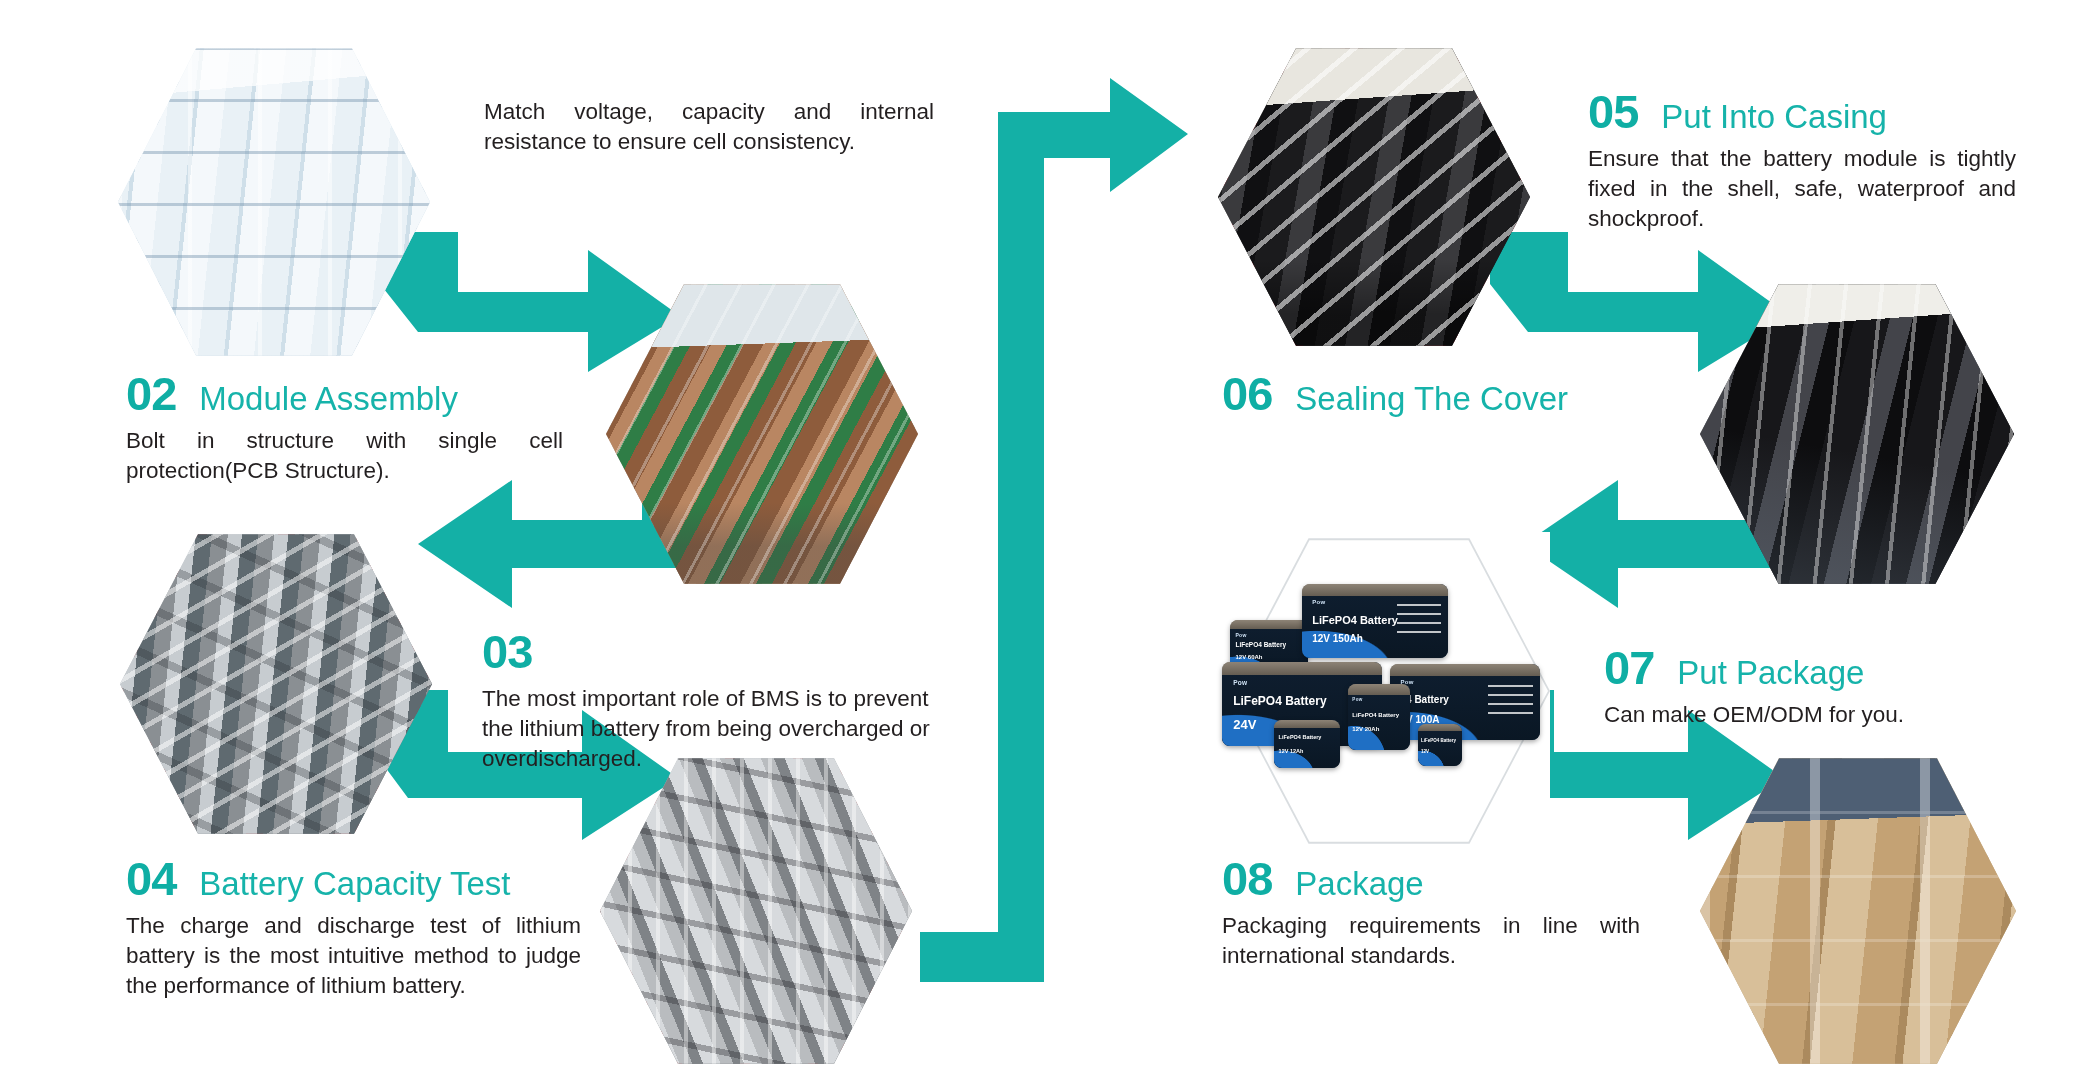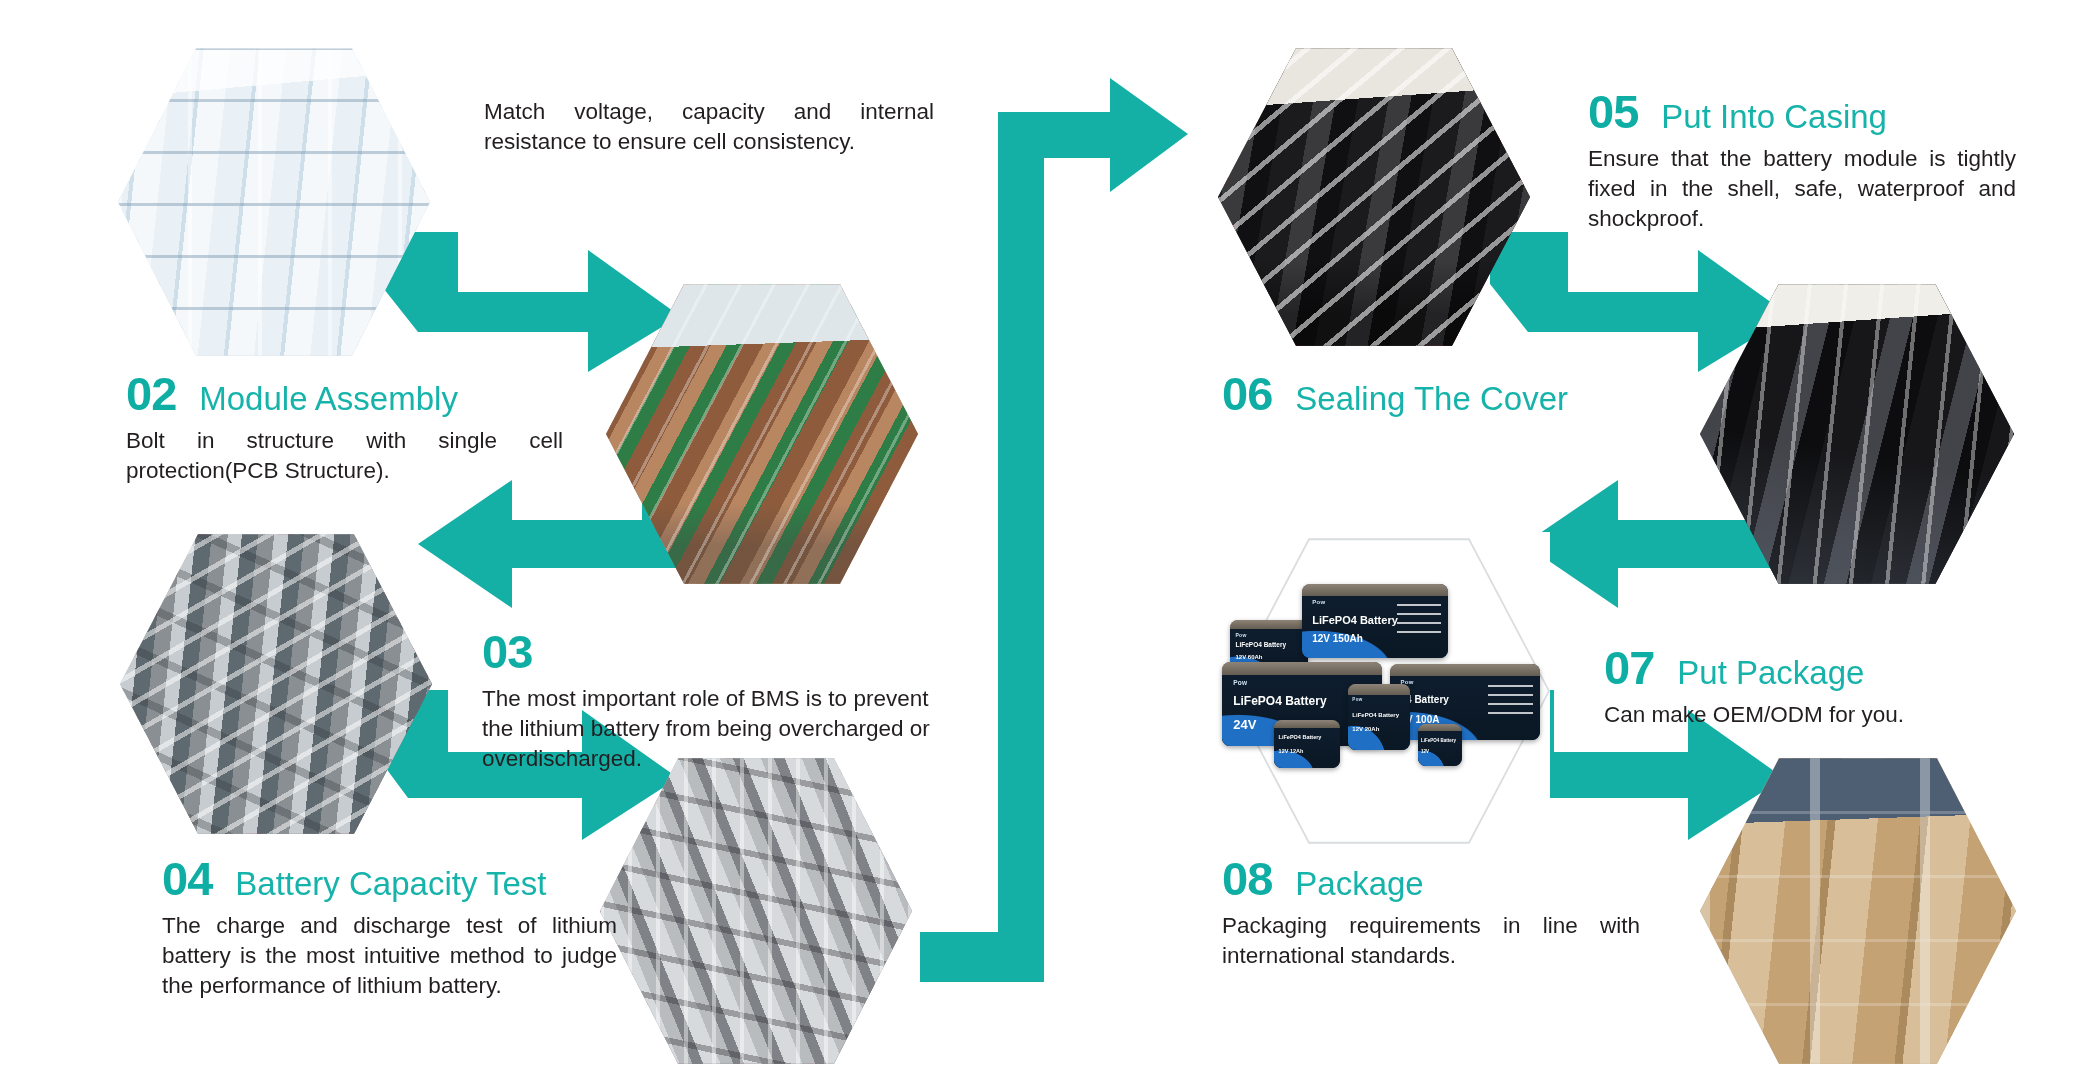--- a/index.html
+++ b/index.html
@@ -345,21 +345,21 @@
     <div class="body">Bolt in structure with single cell protection(PCB Structure).</div>
   </div>
 
   <div class="step" style="left:482px;top:628px;width:460px;">
     <div class="head gap-2">
       <span class="num">03</span>
     </div>
     <div class="body" style="text-align:left;">The most important role of BMS is to prevent the lithium battery from being overcharged or overdischarged.</div>
   </div>
 
-  <div class="step" style="left:126px;top:855px;width:455px;margin-left:36px;">
+  <div class="step" style="left:126px;top:855px;width:455px;">
     <div class="head gap-2">
       <span class="num">04</span>
       <span class="ttl">Battery Capacity Test</span>
     </div>
     <div class="body">The charge and discharge test of lithium battery is the most intuitive method to judge the performance of lithium battery.</div>
   </div>
 
   <div class="step" style="left:1588px;top:88px;width:428px;">
     <div class="head gap-2">
       <span class="num">05</span>

